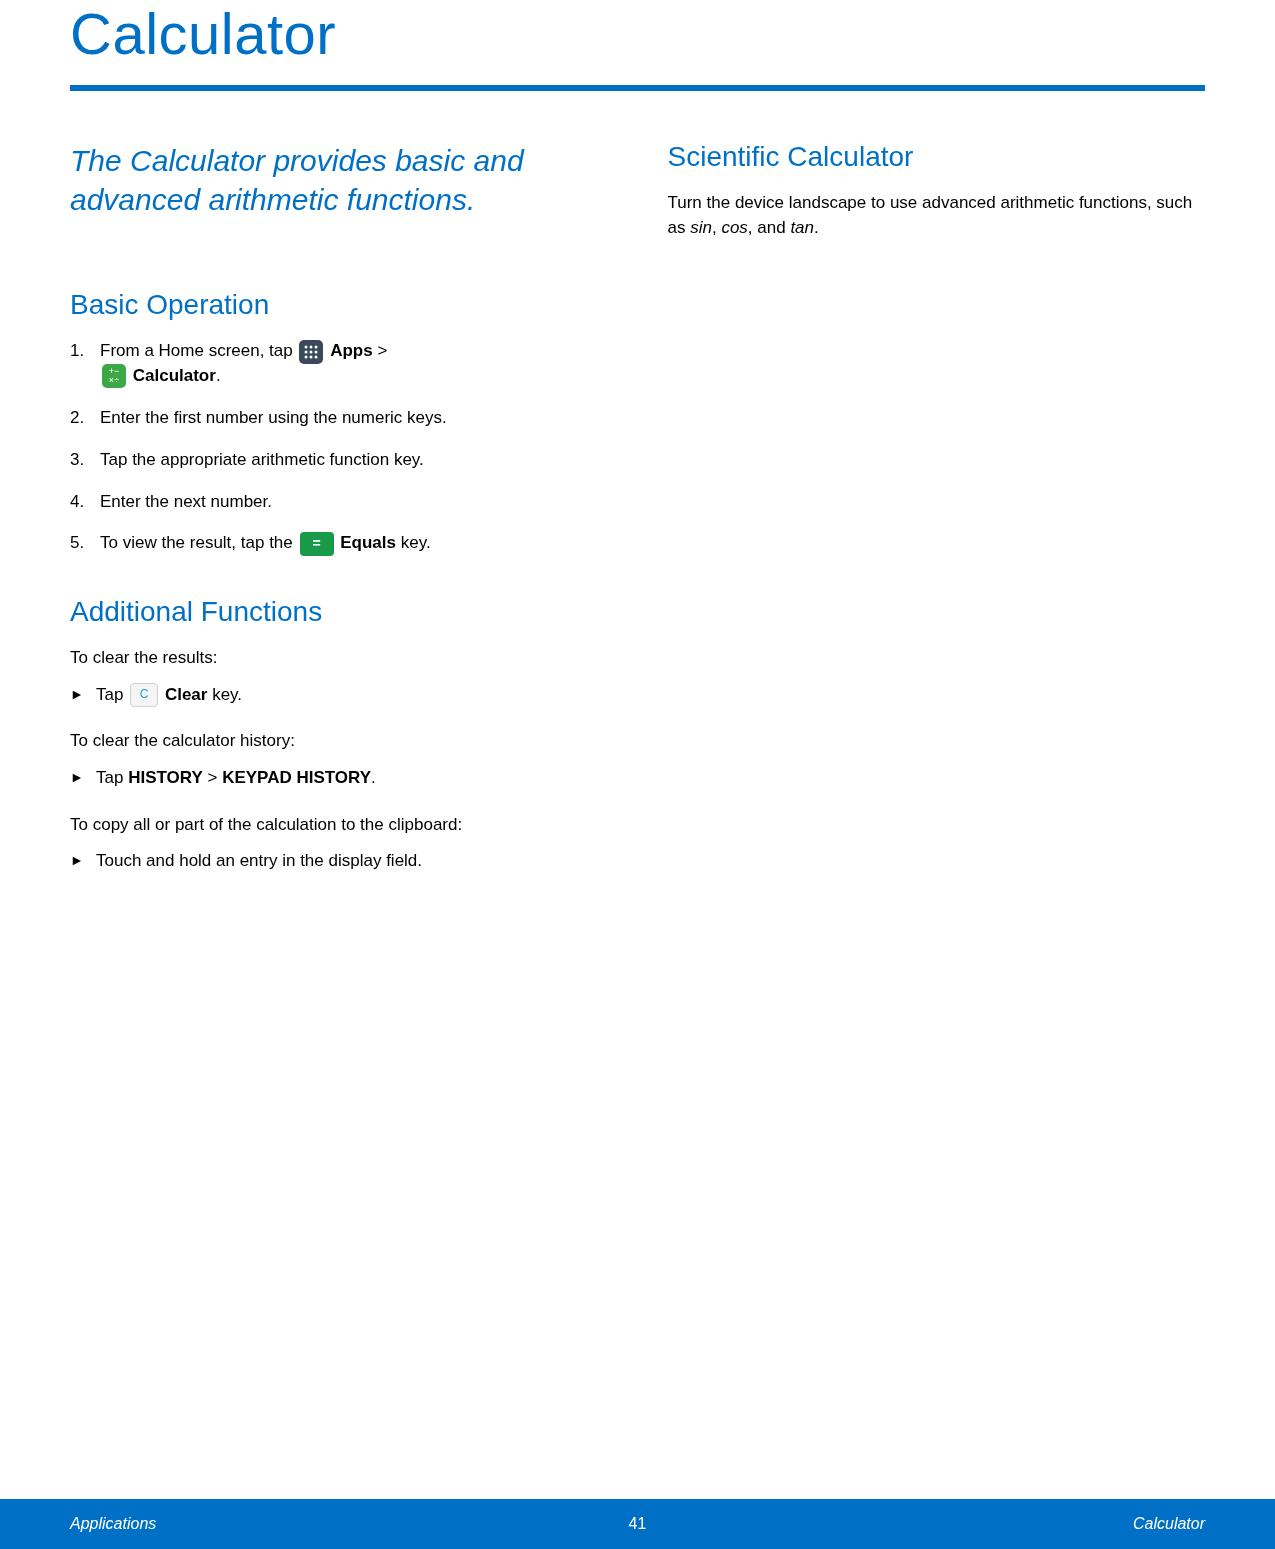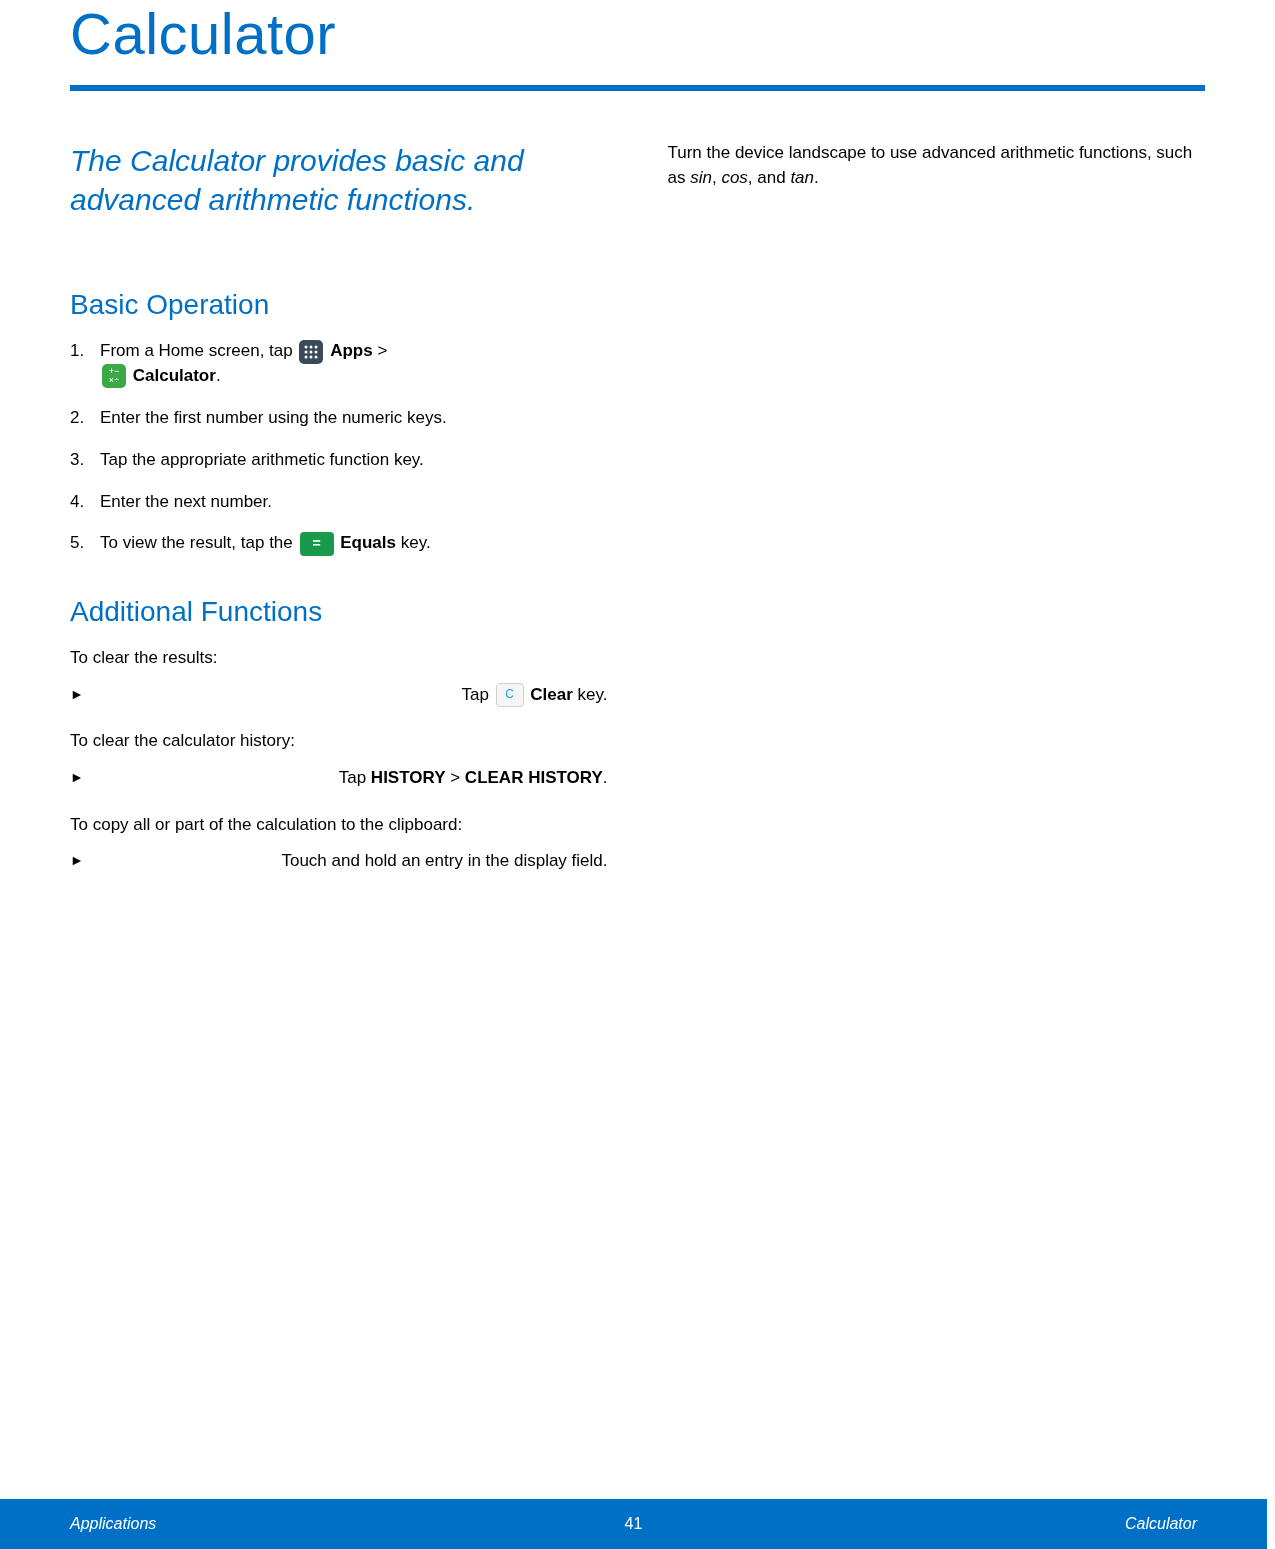--- a/index.html
+++ b/index.html
@@ -80,21 +80,20 @@
     list-style: none;
     padding: 0;
     margin-bottom: 22px;
   }
   ul.arrowlist > li {
     position: relative;
     padding-left: 26px;
     font-size: 17px;
     line-height: 1.45;
     margin-bottom: 12px;
-    text-align: right;
   }
   ul.arrowlist > li::before {
     content: "►";
     position: absolute;
     left: 0;
     top: 1px;
     font-size: 14px;
   }
   .icon {
     display: inline-flex;
@@ -149,21 +148,21 @@
   }
   .tip-line .bold { color: #0070c7; }
   .italic { font-style: italic; margin-top: 16px; }
   .right-intro {
     font-size: 17px;
     line-height: 1.45;
   }
   .footer {
     position: absolute;
     left: 0;
-    right: 8px;
+    right: 0;
     bottom: 0;
     height: 50px;
     background: #0070c7;
     color: #fff;
     display: flex;
     align-items: center;
     padding: 0 70px;
     font-size: 16px;
     font-style: italic;
   }
@@ -227,32 +226,33 @@
       <ul class="arrowlist">
         <li>
           <span>Tap </span><span class="icon icon-clear">C</span>
           <span class="bold">Clear</span><span> key.</span>
         </li>
       </ul>
 
       <p class="body-text">To clear the calculator history:</p>
       <ul class="arrowlist">
         <li>
-          <span>Tap </span><span class="bold">HISTORY</span><span> &gt; </span><span class="bold">CLEAR HISTORY</span><span>.</span>
+          <span>Tap </span><span class="bold">HISTORY</span><span> &gt; </span><span class="bold">KEYPAD HISTORY</span><span>.</span>
         </li>
       </ul>
 
 
       <p class="body-text">To copy all or part of the calculation to the clipboard:</p>
       <ul class="arrowlist">
         <li>Touch and hold an entry in the display field.</li>
       </ul>
     </div>
 
     <div class="col">
+      <h2 class="section-heading">Scientific Calculator</h2>
       <p class="right-intro">
         <span>Turn the device landscape to use advanced arithmetic functions, such as </span><span class="italic">sin</span><span>, </span><span class="italic">cos</span><span>, and </span><span class="italic">tan</span><span>.</span>
       </p>
     </div>
   </div>
 </div>
 
 <div class="footer">
   <div class="f-left">Applications</div>
   <div class="f-center">41</div>

